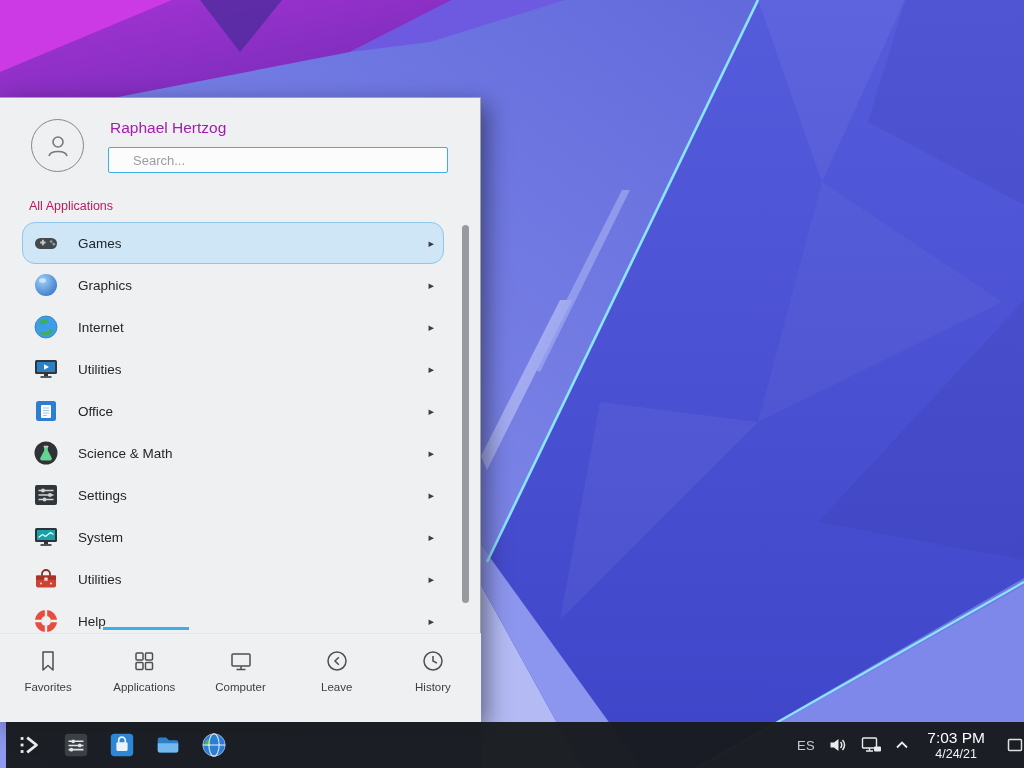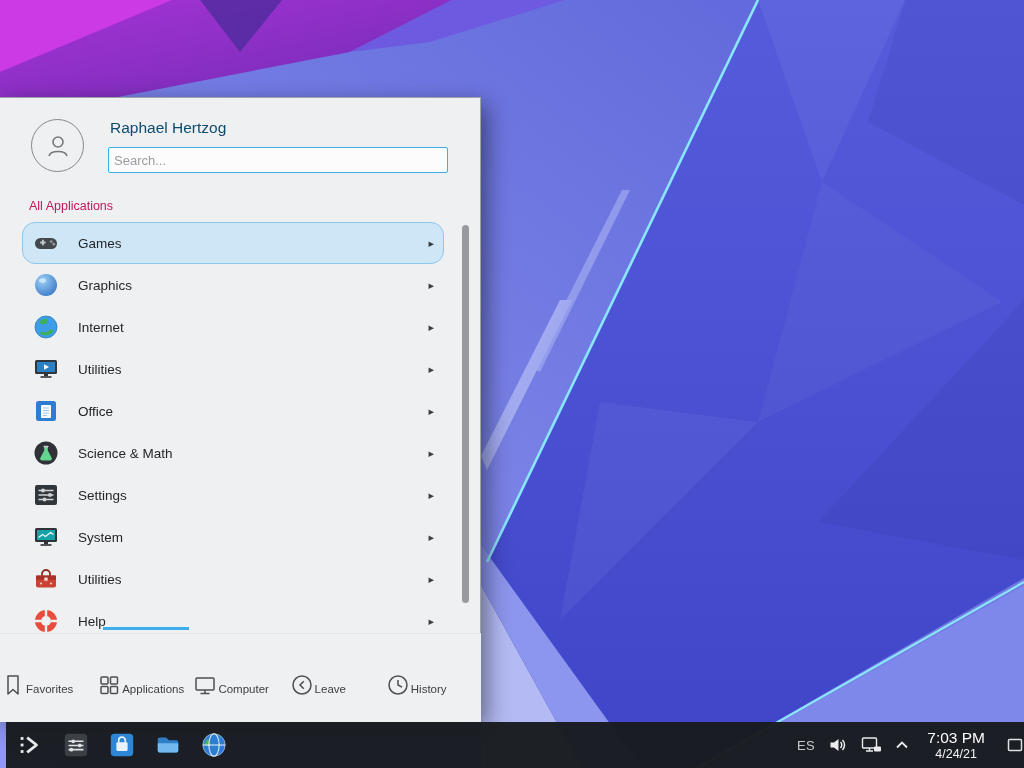--- a/index.html
+++ b/index.html
@@ -14,25 +14,25 @@
   #launcher {
     position:absolute; left:0; top:97px; width:481px; height:624px;
     background:#eff0f1; border:1px solid #9ea2a5; border-left:none;
     box-shadow:6px 8px 22px rgba(0,0,0,.45);
   }
   .avatar {
     position:absolute; left:31px; top:21px; width:53px; height:53px;
     border:1px solid #85888b; border-radius:50%;
     display:flex; align-items:center; justify-content:center;
   }
-  .user-name { position:absolute; left:110px; top:21px; font-size:15.5px; color:#0c4a6e; }
+  .user-name { position:absolute; left:110px; top:21px; font-size:15.5px; color:#a21caf; }
   .search-input {
     position:absolute; left:108px; top:49px; width:340px; height:26px;
     border:1px solid #3daee9; border-radius:2px; background:#fcfcfc;
-    font-family:"Liberation Sans", sans-serif; font-size:13px; color:#232629; padding:0 5px; outline:none;
+    font-family:"Liberation Sans", sans-serif; font-size:13px; color:#232629; padding:0 24px; outline:none;
   }
   .search-input::placeholder { color:#9a9da0; }
   .section-label { position:absolute; left:29px; top:101px; font-size:12.5px; color:#be185d; }
 
   .app-list { position:absolute; left:0; top:124px; width:481px; height:411px; overflow:hidden; }
   .app-row {
     height:42px; margin:0 37px 0 22px; display:flex; align-items:center;
     border:1px solid transparent; border-radius:13px;
   }
   .app-row.selected { background:#cfe6f7; border-color:#8ec6ec; }
@@ -43,21 +43,21 @@
 
   .scrollbar { position:absolute; right:11px; top:127px; width:7px; height:404px; }
   .scroll-thumb { position:absolute; top:0; left:0; width:7px; height:378px; background:#979b9f; border-radius:3.5px; }
 
   .tab-indicator { position:absolute; left:103px; top:529px; width:86px; height:3px; background:#3daee9; z-index:3; }
 
   .footer {
     position:absolute; left:0; top:535px; width:481px; height:89px;
     display:flex; border-top:1px solid #e4e6e7; background:#eff0f1;
   }
-  .tab { flex:1; display:flex; flex-direction:row; align-items:center; padding-top:14px; }
+  .tab { flex:1; display:flex; flex-direction:column; align-items:center; padding-top:14px; }
   .tab svg { display:block; width:26px; height:26px; }
   .tab-label { margin-top:7px; font-size:11.5px; color:#3c4043; }
 
   
   #taskbar {
     position:absolute; left:6px; bottom:0; width:1024px; height:46px;
     background:rgba(24,27,30,.97); display:flex; align-items:center; z-index:5;
   }
   .tb-left { display:flex; align-items:center; gap:16px; padding-left:9px; }
   .tb-icon { width:30px; height:30px; display:flex; align-items:center; justify-content:center; }

